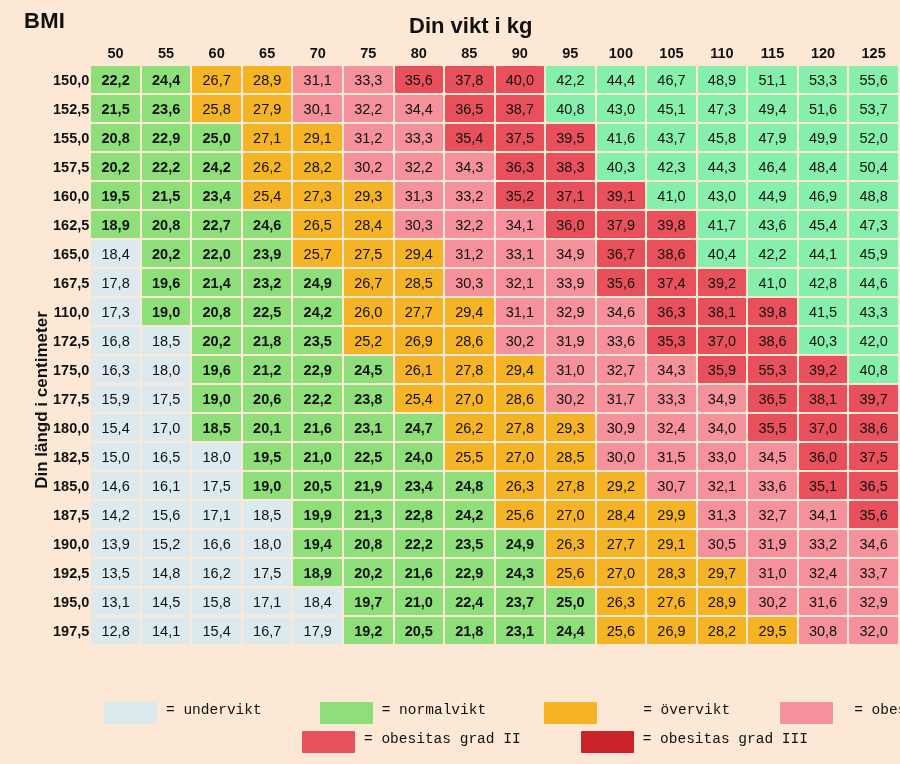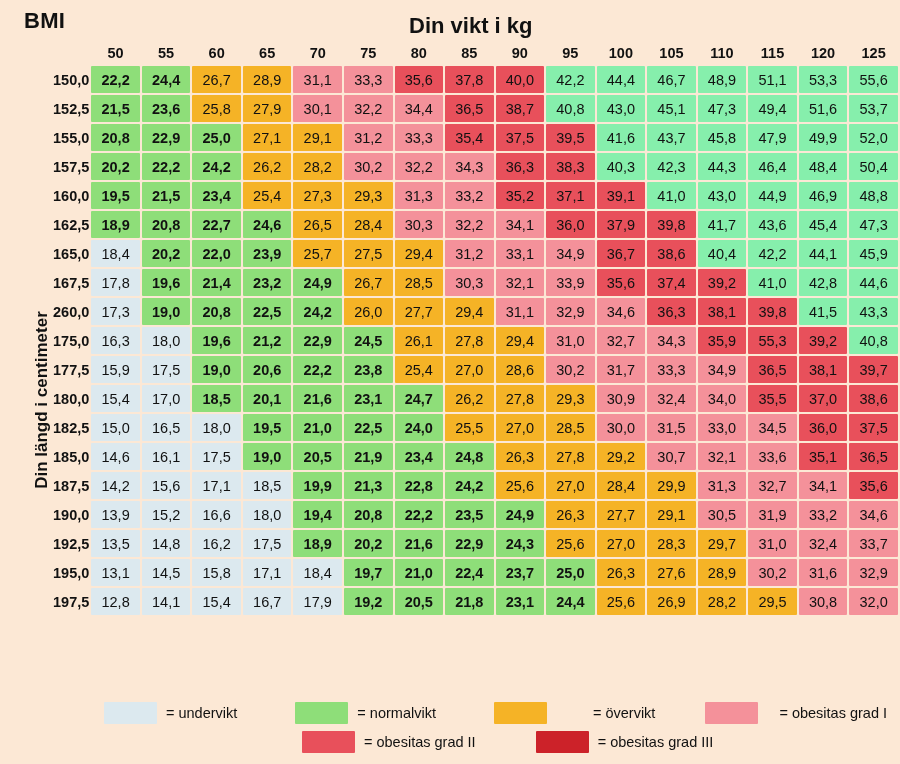--- a/index.html
+++ b/index.html
@@ -74,22 +74,23 @@
     position:absolute;left:22px;top:698px;
     width:878px;
   }
   .legend-row{
     display:flex;align-items:center;
     height:29px;
   }
   .legend-row.r1{padding-left:82px;}
   .legend-row.r2{padding-left:280px;}
   .legend-item{
-    display:flex;align-items:center;
+    display:flex;
     margin-right:10px;
+    font-family:Liberation Mono, monospace;
   }
   .swatch{
     width:53px;height:22px;display:inline-block;
     border-radius:1px;flex:0 0 auto;
   }
   .legend-label{
     font-size:14.5px;margin-left:9px;white-space:nowrap;
   }
   .sp-norm{margin-left:48px;}
   .sp-over{margin-left:48px;gap:37px;}
@@ -274,37 +275,56 @@
           <td class="cell t-ob1">32,1</td>
           <td class="cell t-ob1">33,9</td>
           <td class="cell t-ob2">35,6</td>
           <td class="cell t-ob2">37,4</td>
           <td class="cell t-ob2">39,2</td>
           <td class="cell t-ob3">41,0</td>
           <td class="cell t-ob3">42,8</td>
           <td class="cell t-ob3">44,6</td>
         </tr>
         <tr>
-          <th class="rowhead">260,0</th>
+          <th class="rowhead">110,0</th>
           <td class="cell t-under">17,3</td>
           <td class="cell t-normal b">19,0</td>
           <td class="cell t-normal b">20,8</td>
           <td class="cell t-normal b">22,5</td>
           <td class="cell t-normal b">24,2</td>
           <td class="cell t-over">26,0</td>
           <td class="cell t-over">27,7</td>
           <td class="cell t-over">29,4</td>
           <td class="cell t-ob1">31,1</td>
           <td class="cell t-ob1">32,9</td>
           <td class="cell t-ob1">34,6</td>
           <td class="cell t-ob2">36,3</td>
           <td class="cell t-ob2">38,1</td>
           <td class="cell t-ob2">39,8</td>
           <td class="cell t-ob3">41,5</td>
           <td class="cell t-ob3">43,3</td>
+        </tr>
+        <tr>
+          <th class="rowhead">172,5</th>
+          <td class="cell t-under">16,8</td>
+          <td class="cell t-under">18,5</td>
+          <td class="cell t-normal b">20,2</td>
+          <td class="cell t-normal b">21,8</td>
+          <td class="cell t-normal b">23,5</td>
+          <td class="cell t-over">25,2</td>
+          <td class="cell t-over">26,9</td>
+          <td class="cell t-over">28,6</td>
+          <td class="cell t-ob1">30,2</td>
+          <td class="cell t-ob1">31,9</td>
+          <td class="cell t-ob1">33,6</td>
+          <td class="cell t-ob2">35,3</td>
+          <td class="cell t-ob2">37,0</td>
+          <td class="cell t-ob2">38,6</td>
+          <td class="cell t-ob3">40,3</td>
+          <td class="cell t-ob3">42,0</td>
         </tr>
         <tr>
           <th class="rowhead">175,0</th>
           <td class="cell t-under">16,3</td>
           <td class="cell t-under">18,0</td>
           <td class="cell t-normal b">19,6</td>
           <td class="cell t-normal b">21,2</td>
           <td class="cell t-normal b">22,9</td>
           <td class="cell t-normal b">24,5</td>
           <td class="cell t-over">26,1</td>

